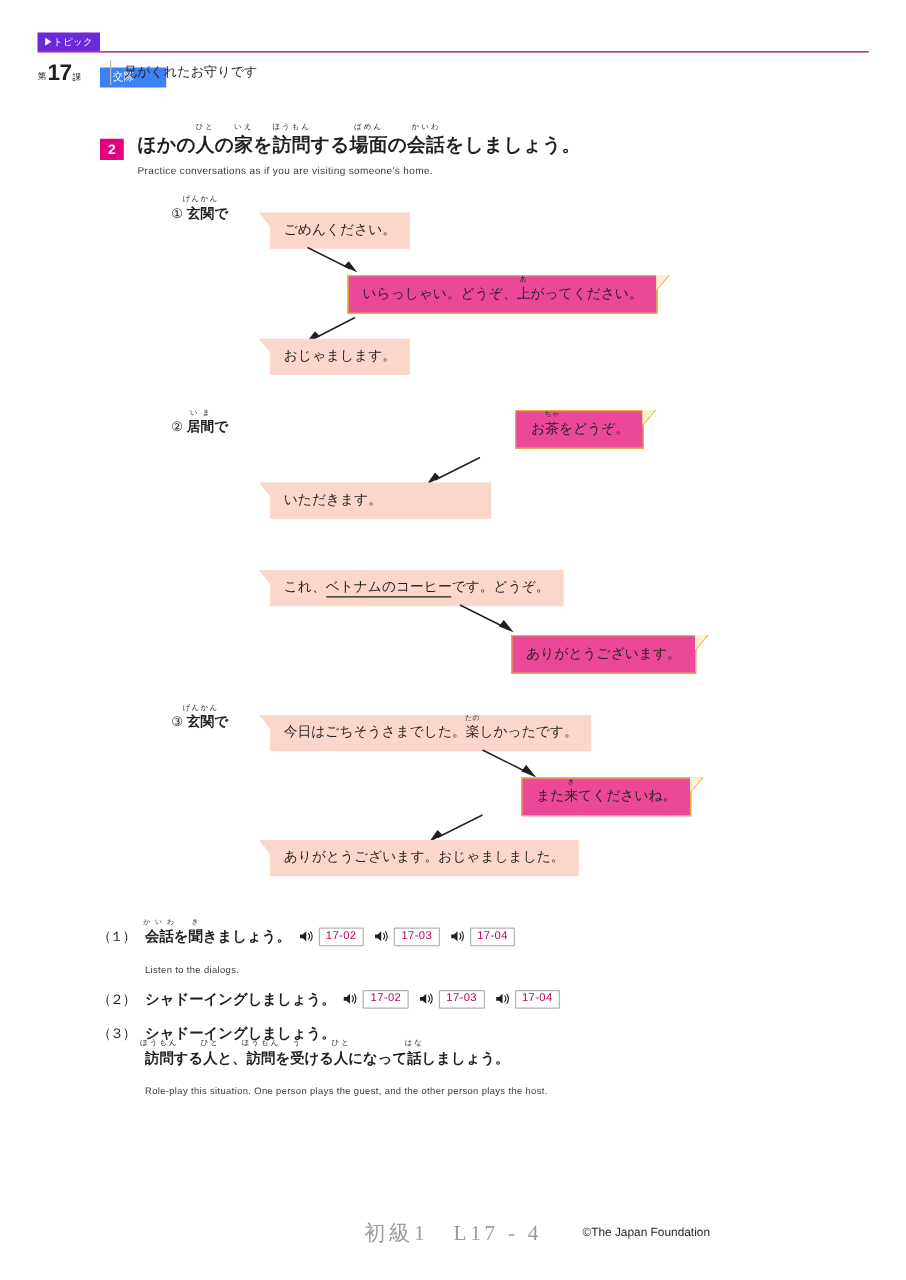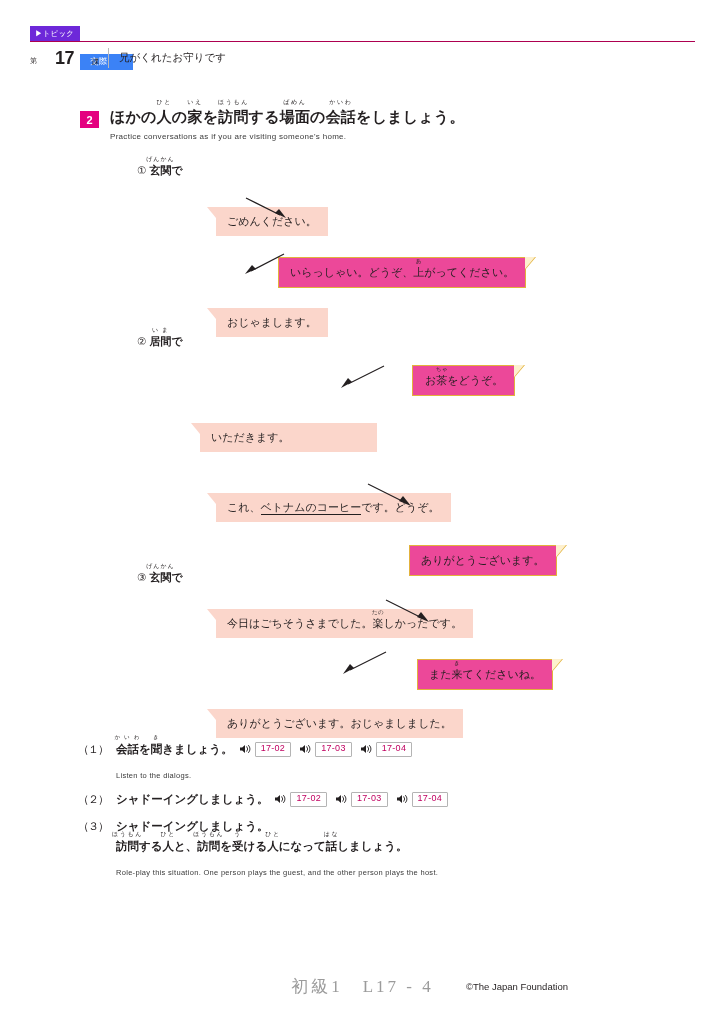--- a/index.html
+++ b/index.html
@@ -60,24 +60,23 @@
     position: absolute;
     left: 0;
     top: 15px;
     height: 33px;
     display: flex;
     align-items: center;
   }
   .lesson-no {
     display: flex;
     align-items: baseline;
-    padding-right: 9px;
+    padding-right: 23px;
     border-right: 1px solid #b9b9b9;
     height: 20px;
-    gap: 17px;
   }
   .lesson-no .dai {
     font-size: 7px;
     color: #231f20;
     transform: translateY(-1px);
   }
   .lesson-no .num {
     font-size: 18px;
     font-weight: bold;
     color: #231f20;
@@ -164,21 +163,20 @@
     letter-spacing: 1px;
   }
 
   .bubble {
     position: absolute;
     font-size: 11px;
     line-height: 1.35;
     padding: 7px 11px 7px 11px;
     box-sizing: border-box;
     white-space: nowrap;
-    margin-top: 37px;
   }
   .bubble .ruby > .rt {
     top: -7px;
     font-size: 5.5px;
     letter-spacing: 0.5px;
   }
   .bubble.pink {
     background: #fbd6cb;
   }
   .bubble.pink::after {
@@ -386,21 +384,21 @@
 
 <div class="bubble yellow" style="left:412px; top:328px;padding-left:12px;">
   お<span class="ruby"><span class="rt">ちゃ</span><span>茶</span></span>をどうぞ。
 </div>
 
 <svg class="arrow" style="left:339px; top:364px;" width="48" height="26">
   <line x1="45" y1="2" x2="9" y2="20" stroke="#231f20" stroke-width="1.2"></line>
   <polygon points="2,24 13,18 9,14" fill="#231f20"></polygon>
 </svg>
 
-<div class="bubble pink" style="left:200px; top:386px; width:177px;">
+<div class="bubble pink" style="left:216px; top:386px; width:177px;">
   <span>いただきます。</span>
 </div>
 
 <div class="bubble pink" style="left:216px; top:456px;">
   これ、<span class="bubble-underline">ベトナムのコーヒー</span>です。どうぞ。
 </div>
 
 <svg class="arrow" style="left:366px; top:482px;" width="48" height="26">
   <line x1="2" y1="2" x2="38" y2="20" stroke="#231f20" stroke-width="1.2"></line>
   <polygon points="45,24 33,19 37,14" fill="#231f20"></polygon>

